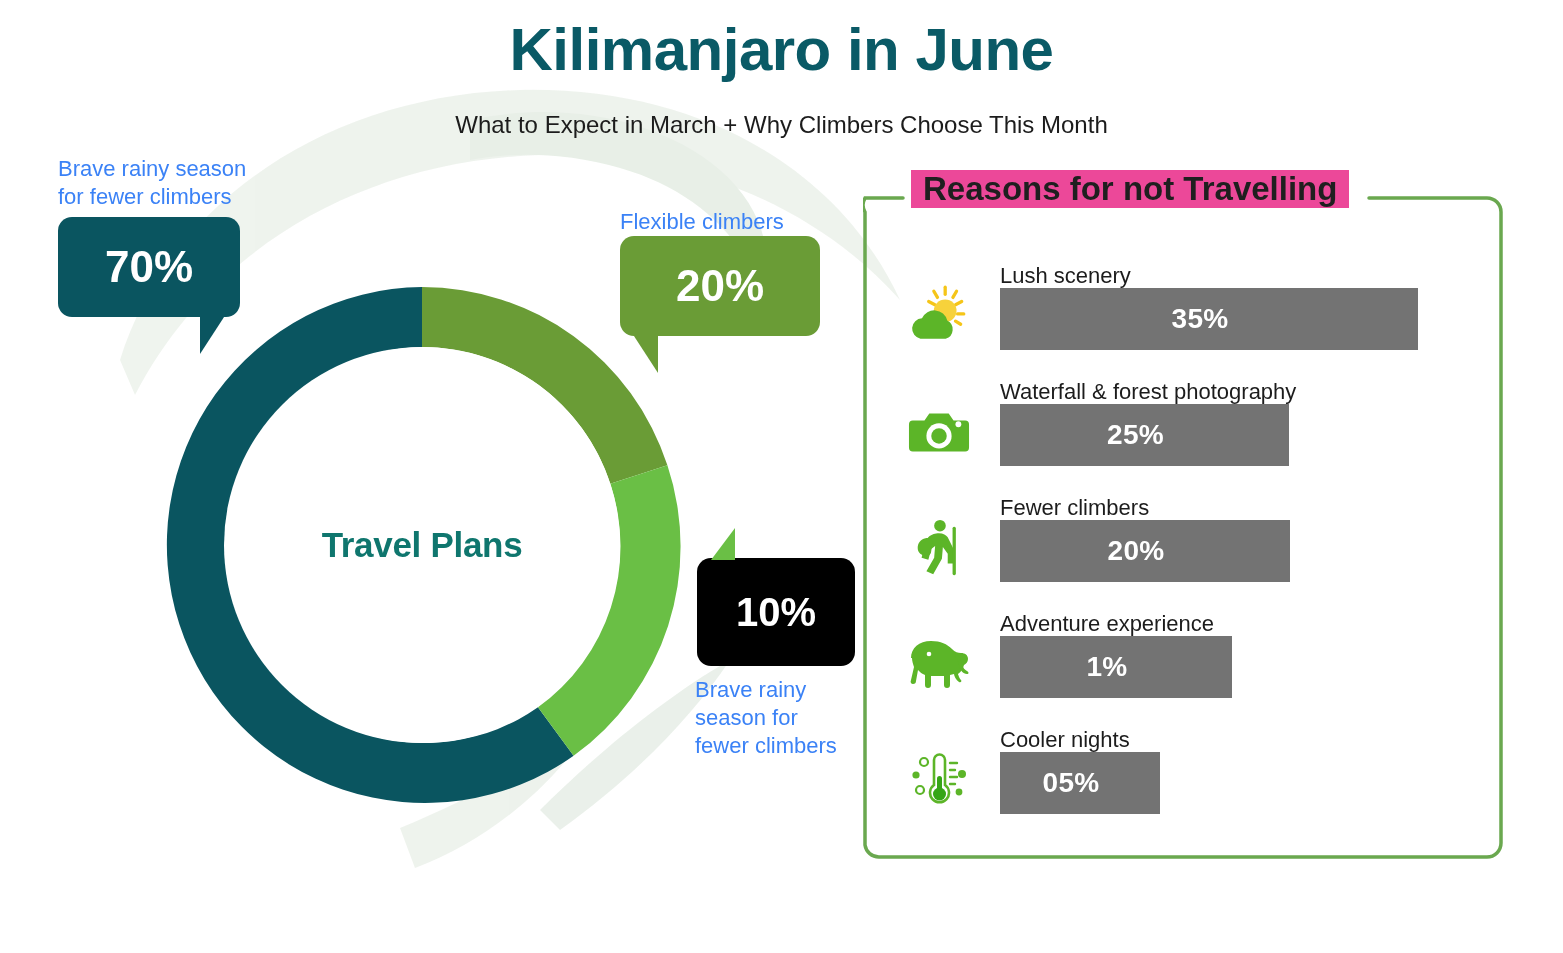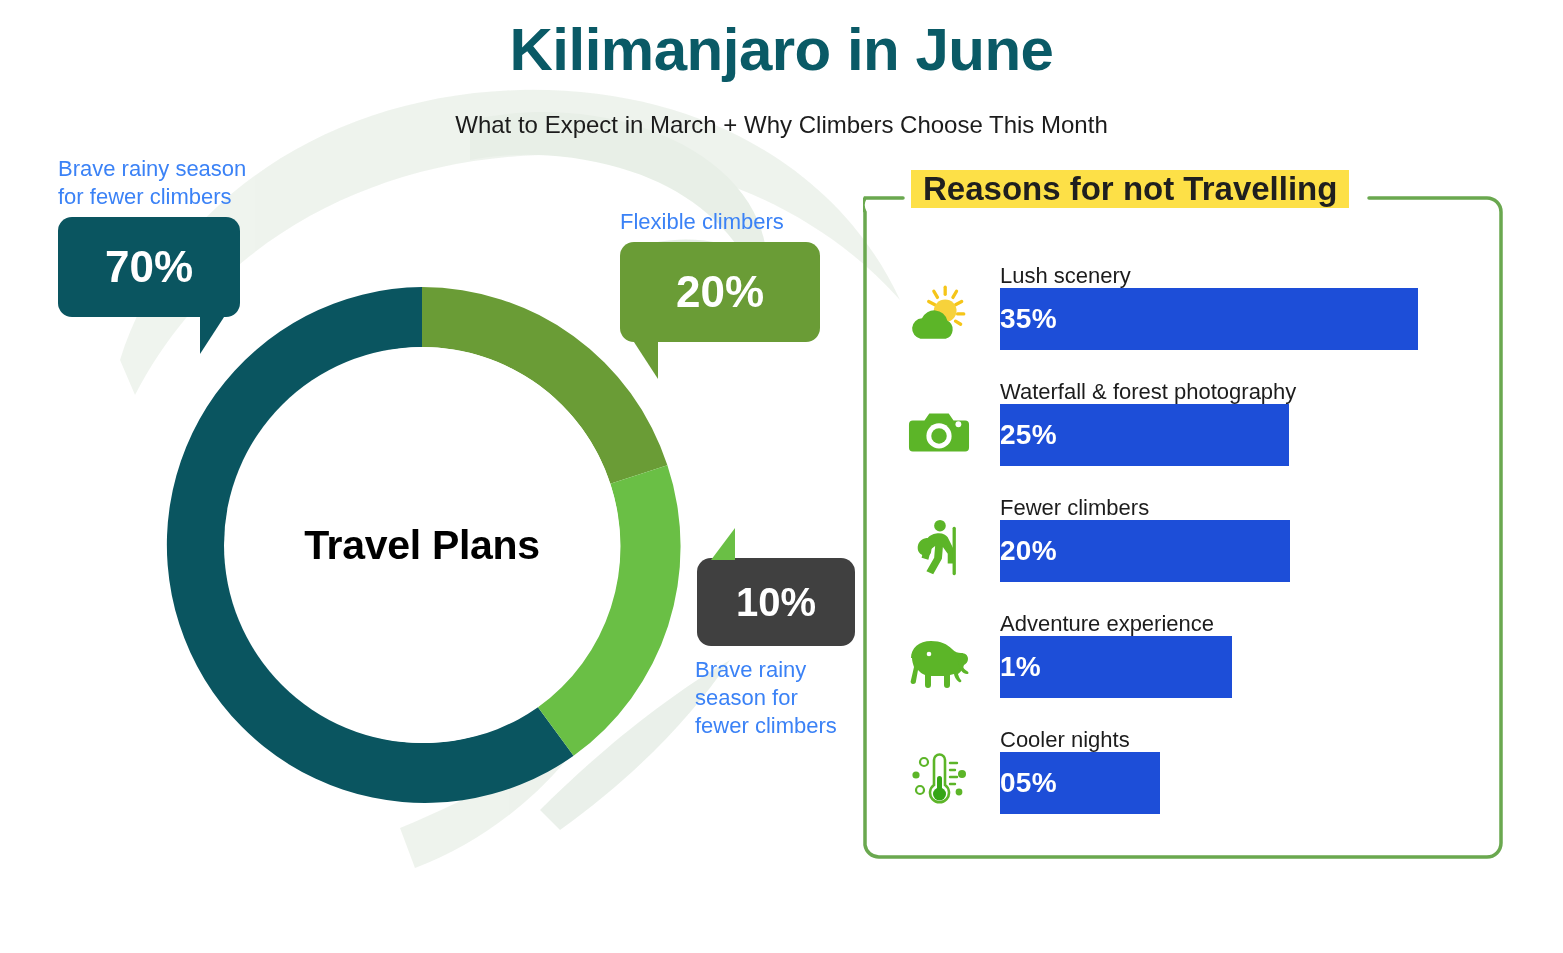--- a/index.html
+++ b/index.html
@@ -58,23 +58,23 @@
   .donut-center {
     position: absolute;
     left: 0; top: 0;
     width: 524px; height: 524px;
     display: flex;
     align-items: center;
     justify-content: center;
     pointer-events: none;
   }
   .donut-center-label {
-    font-size: 41px;
-    font-weight: bold;
-    color: #000000;
+    font-size: 35px;
+    font-weight: bold;
+    color: #0f766e;
     letter-spacing: -0.3px;
   }
 
   
   .callout {
     position: absolute;
     z-index: 6;
   }
   .callout-caption {
     font-size: 22px;
@@ -105,37 +105,37 @@
     font-size: 44px;
   }
   #callout-70 .bubble-tail {
     right: 14px; bottom: -37px;
     border-left: 26px solid #0a5560;
     border-bottom: 40px solid transparent;
   }
 
   
   #callout-20 { left: 620px; top: 208px; width: 260px; }
-  #callout-20 .callout-caption { margin-bottom: 6px; }
+  #callout-20 .callout-caption { margin-bottom: 0; }
   #callout-20 .bubble {
     width: 200px; height: 100px;
     background: #6a9c36;
     font-size: 44px;
   }
   #callout-20 .bubble-tail {
     left: 12px; bottom: -37px;
     border-right: 26px solid #6a9c36;
     border-bottom: 40px solid transparent;
   }
 
   
   #callout-10 { left: 683px; top: 558px; width: 230px; }
   #callout-10 .bubble {
-    width: 158px; height: 88px;
-    background: #404040;
+    width: 158px; height: 108px;
+    background: #000000;
     font-size: 40px;
     margin-left: 14px;
   }
   #callout-10 .bubble-tail {
     left: 14px; top: -30px;
     border-right: 24px solid #6abf45;
     border-top: 32px solid transparent;
   }
   #callout-10 .callout-caption { margin-top: 10px; margin-left: 12px; }
 
@@ -150,21 +150,21 @@
     position: absolute;
     left: 0; top: 0;
     width: 640px; height: 663px;
   }
   .panel-title {
     position: absolute;
     left: 48px; top: -26px;
     font-size: 33px;
     font-weight: bold;
     color: #1f1f1f;
-    background: #fde047;
+    background: #ec4899;
     padding: 0 12px;
     white-space: nowrap;
   }
 
   .rows {
     position: absolute;
     left: 30px; top: 60px;
     width: 600px;
   }
   .row {
@@ -183,24 +183,24 @@
     position: absolute;
     left: 107px; top: 7px;
     font-size: 22px;
     color: #1c1c1c;
     white-space: nowrap;
   }
   .row-bar {
     position: absolute;
     left: 107px; top: 32px;
     height: 62px;
-    background: #1d4ed8;
+    background: #737373;
     display: flex;
     align-items: center;
-    justify-content: flex-start;
+    justify-content: center;
   }
   .row-value {
     color: #ffffff;
     font-size: 28px;
     font-weight: bold;
     padding-right: 18px;
     letter-spacing: 0.3px;
   }
 </style>
 </head>

